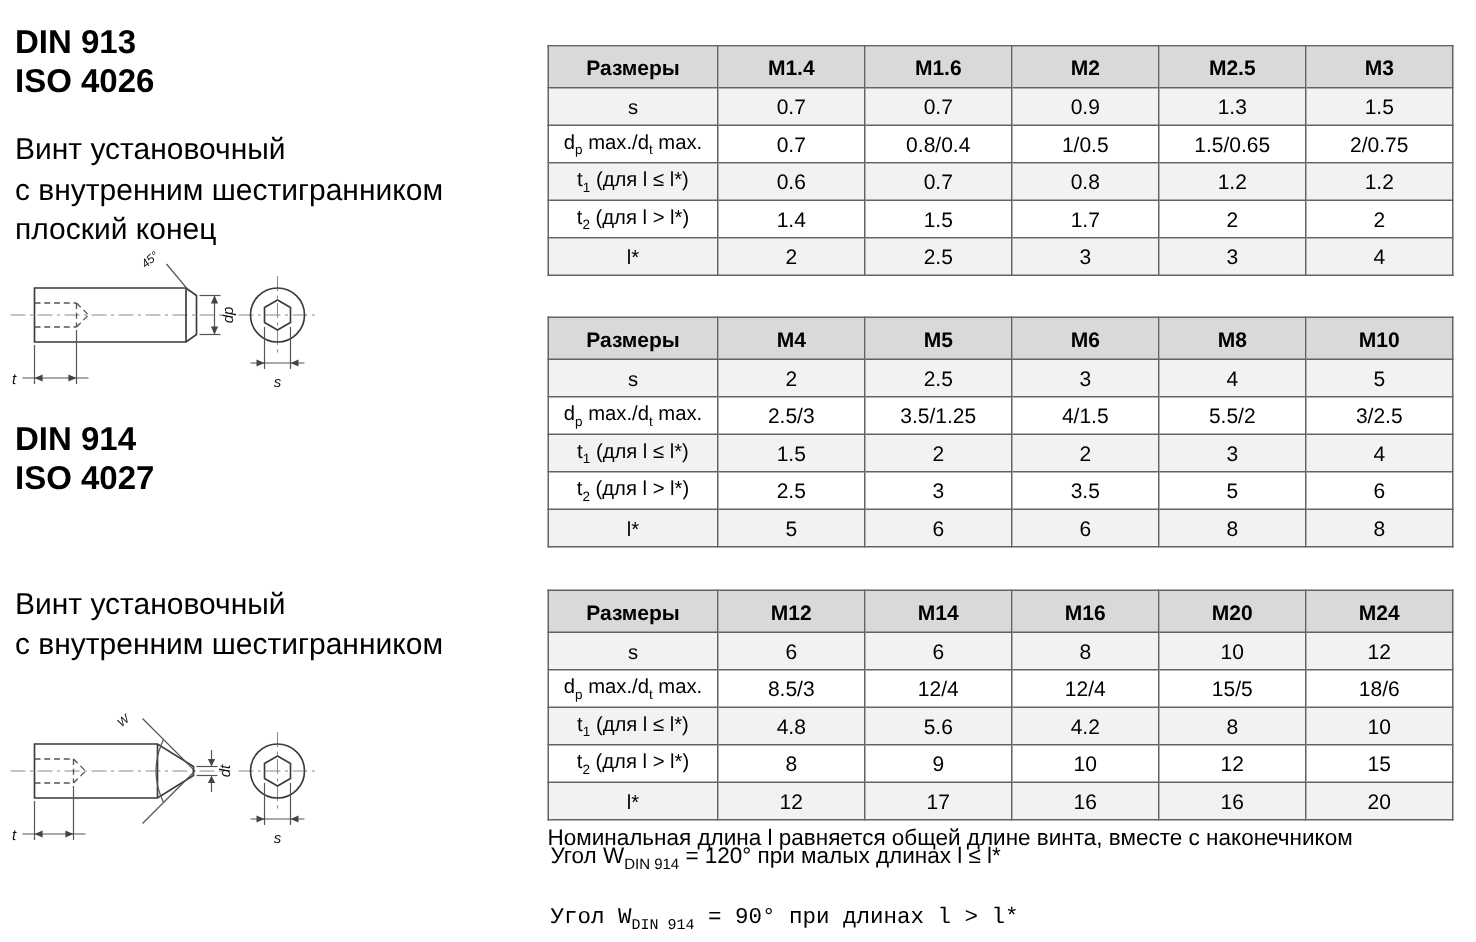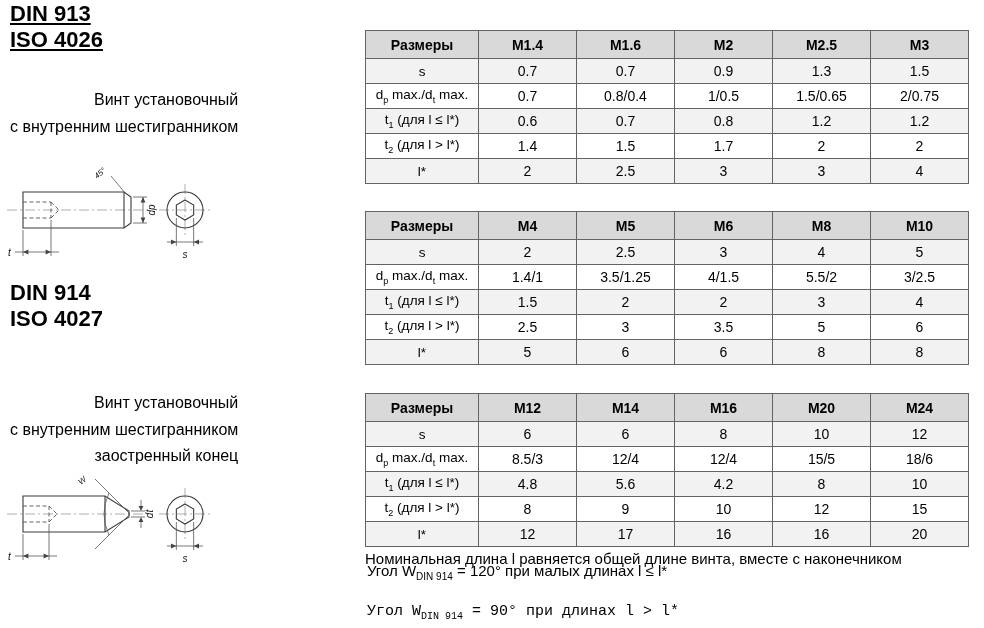--- a/index.html
+++ b/index.html
@@ -3,21 +3,21 @@
 <meta charset="utf-8">
 <style>
   html, body { margin:0; padding:0; }
   body {
     width:984px; height:628px; background:#ffffff; color:#000;
     font-family:"Liberation Sans", sans-serif;
     position:relative; overflow:hidden;
   }
   .abs { position:absolute; }
   .std-heading { font-size:22px; font-weight:bold; line-height:26px; white-space:nowrap; }
-  .desc { font-size:16px; line-height:26.5px; white-space:nowrap;text-align:right; }
+  .desc { font-size:20px; line-height:26.5px; white-space:nowrap; }
 
   table.spec { border-collapse:collapse; table-layout:fixed; }
   .spec th, .spec td {
     border:1px solid var(--tbl-border, #636363);
     text-align:center; vertical-align:middle;
     padding:1px 2px; overflow:hidden;
   }
   .spec th { background:var(--header-bg, #d9d9d9); font-weight:bold; font-size:14px; height:25px; }
   .spec td { font-size:14px; height:22px; }
   .spec td.rowlabel { font-size:13.5px; }
@@ -33,28 +33,29 @@
   .thin{ fill:none; stroke:#555555; stroke-width:0.8; }
   .hid { fill:none; stroke:#555555; stroke-width:0.9; stroke-dasharray:4 2.5; }
   .cl  { fill:none; stroke:#8a8a8a; stroke-width:0.7; stroke-dasharray:10 3 2 3; }
   .arw { fill:#444444; stroke:none; }
   .dim { font-size:10px; font-style:italic; fill:#111; font-family:"Liberation Sans", sans-serif; }
   .dim-small { font-size:8px; font-style:italic; fill:#111; font-family:"Liberation Sans", sans-serif; }
 </style>
 </head>
 <body>
 
-<div class="abs std-heading" style="left:10px; top:1px;text-decoration:underline;">
+<div class="abs std-heading" style="left:10px; top:15px;">
   <div>DIN 913</div>
   <div>ISO 4026</div>
 </div>
 
 <div class="abs desc" style="left:10px; top:87px;">
   <div>Винт установочный</div>
   <div>с внутренним шестигранником</div>
+  <div>плоский конец</div>
 </div>
 
 <svg class="abs" style="left:5px; top:168px;" width="225" height="100" viewBox="0 0 225 100">
   <g>
     <line class="cl" x1="2" y1="42" x2="146" y2="42"></line>
     <polygon class="ln" points="18,24 119,24 126,29 126,55 119,60 18,60"></polygon>
     <line class="ln" x1="119" y1="24" x2="119" y2="60"></line>
     <g>
       <line class="hid" x1="18" y1="34" x2="46" y2="34"></line>
       <line class="hid" x1="18" y1="50" x2="46" y2="50"></line>
@@ -100,21 +101,20 @@
 </svg>
 
 <div class="abs std-heading" style="left:10px; top:280px;">
   <div>DIN 914</div>
   <div>ISO 4027</div>
 </div>
 
 <div class="abs desc" style="left:10px; top:390px;">
   <div>Винт установочный</div>
   <div>с внутренним шестигранником</div>
-  <div>заостренный конец</div>
 </div>
 
 <svg class="abs" style="left:5px; top:472px;" width="225" height="100" viewBox="0 0 225 100">
   <g>
     <line class="cl" x1="2" y1="42" x2="146" y2="42"></line>
     <polygon class="ln" points="18,24 100,24 124,39 124,45 100,60 18,60"></polygon>
     <line class="ln" x1="100" y1="24" x2="100" y2="60"></line>
     <g>
       <line class="hid" x1="18" y1="34" x2="44" y2="34"></line>
       <line class="hid" x1="18" y1="50" x2="44" y2="50"></line>
@@ -250,21 +250,21 @@
         <tr>
           <td class="rowlabel"><span>s</span></td>
           <td>2</td>
           <td>2.5</td>
           <td>3</td>
           <td>4</td>
           <td>5</td>
         </tr>
         <tr>
           <td class="rowlabel"><span>d</span><sub>p</sub><span> max./d</span><sub>t</sub><span> max.</span></td>
-          <td>1.4/1</td>
+          <td>2.5/3</td>
           <td>3.5/1.25</td>
           <td>4/1.5</td>
           <td>5.5/2</td>
           <td>3/2.5</td>
         </tr>
         <tr>
           <td class="rowlabel"><span>t</span><sub>1</sub><span> (для l ≤ l*)</span></td>
           <td>1.5</td>
           <td>2</td>
           <td>2</td>

